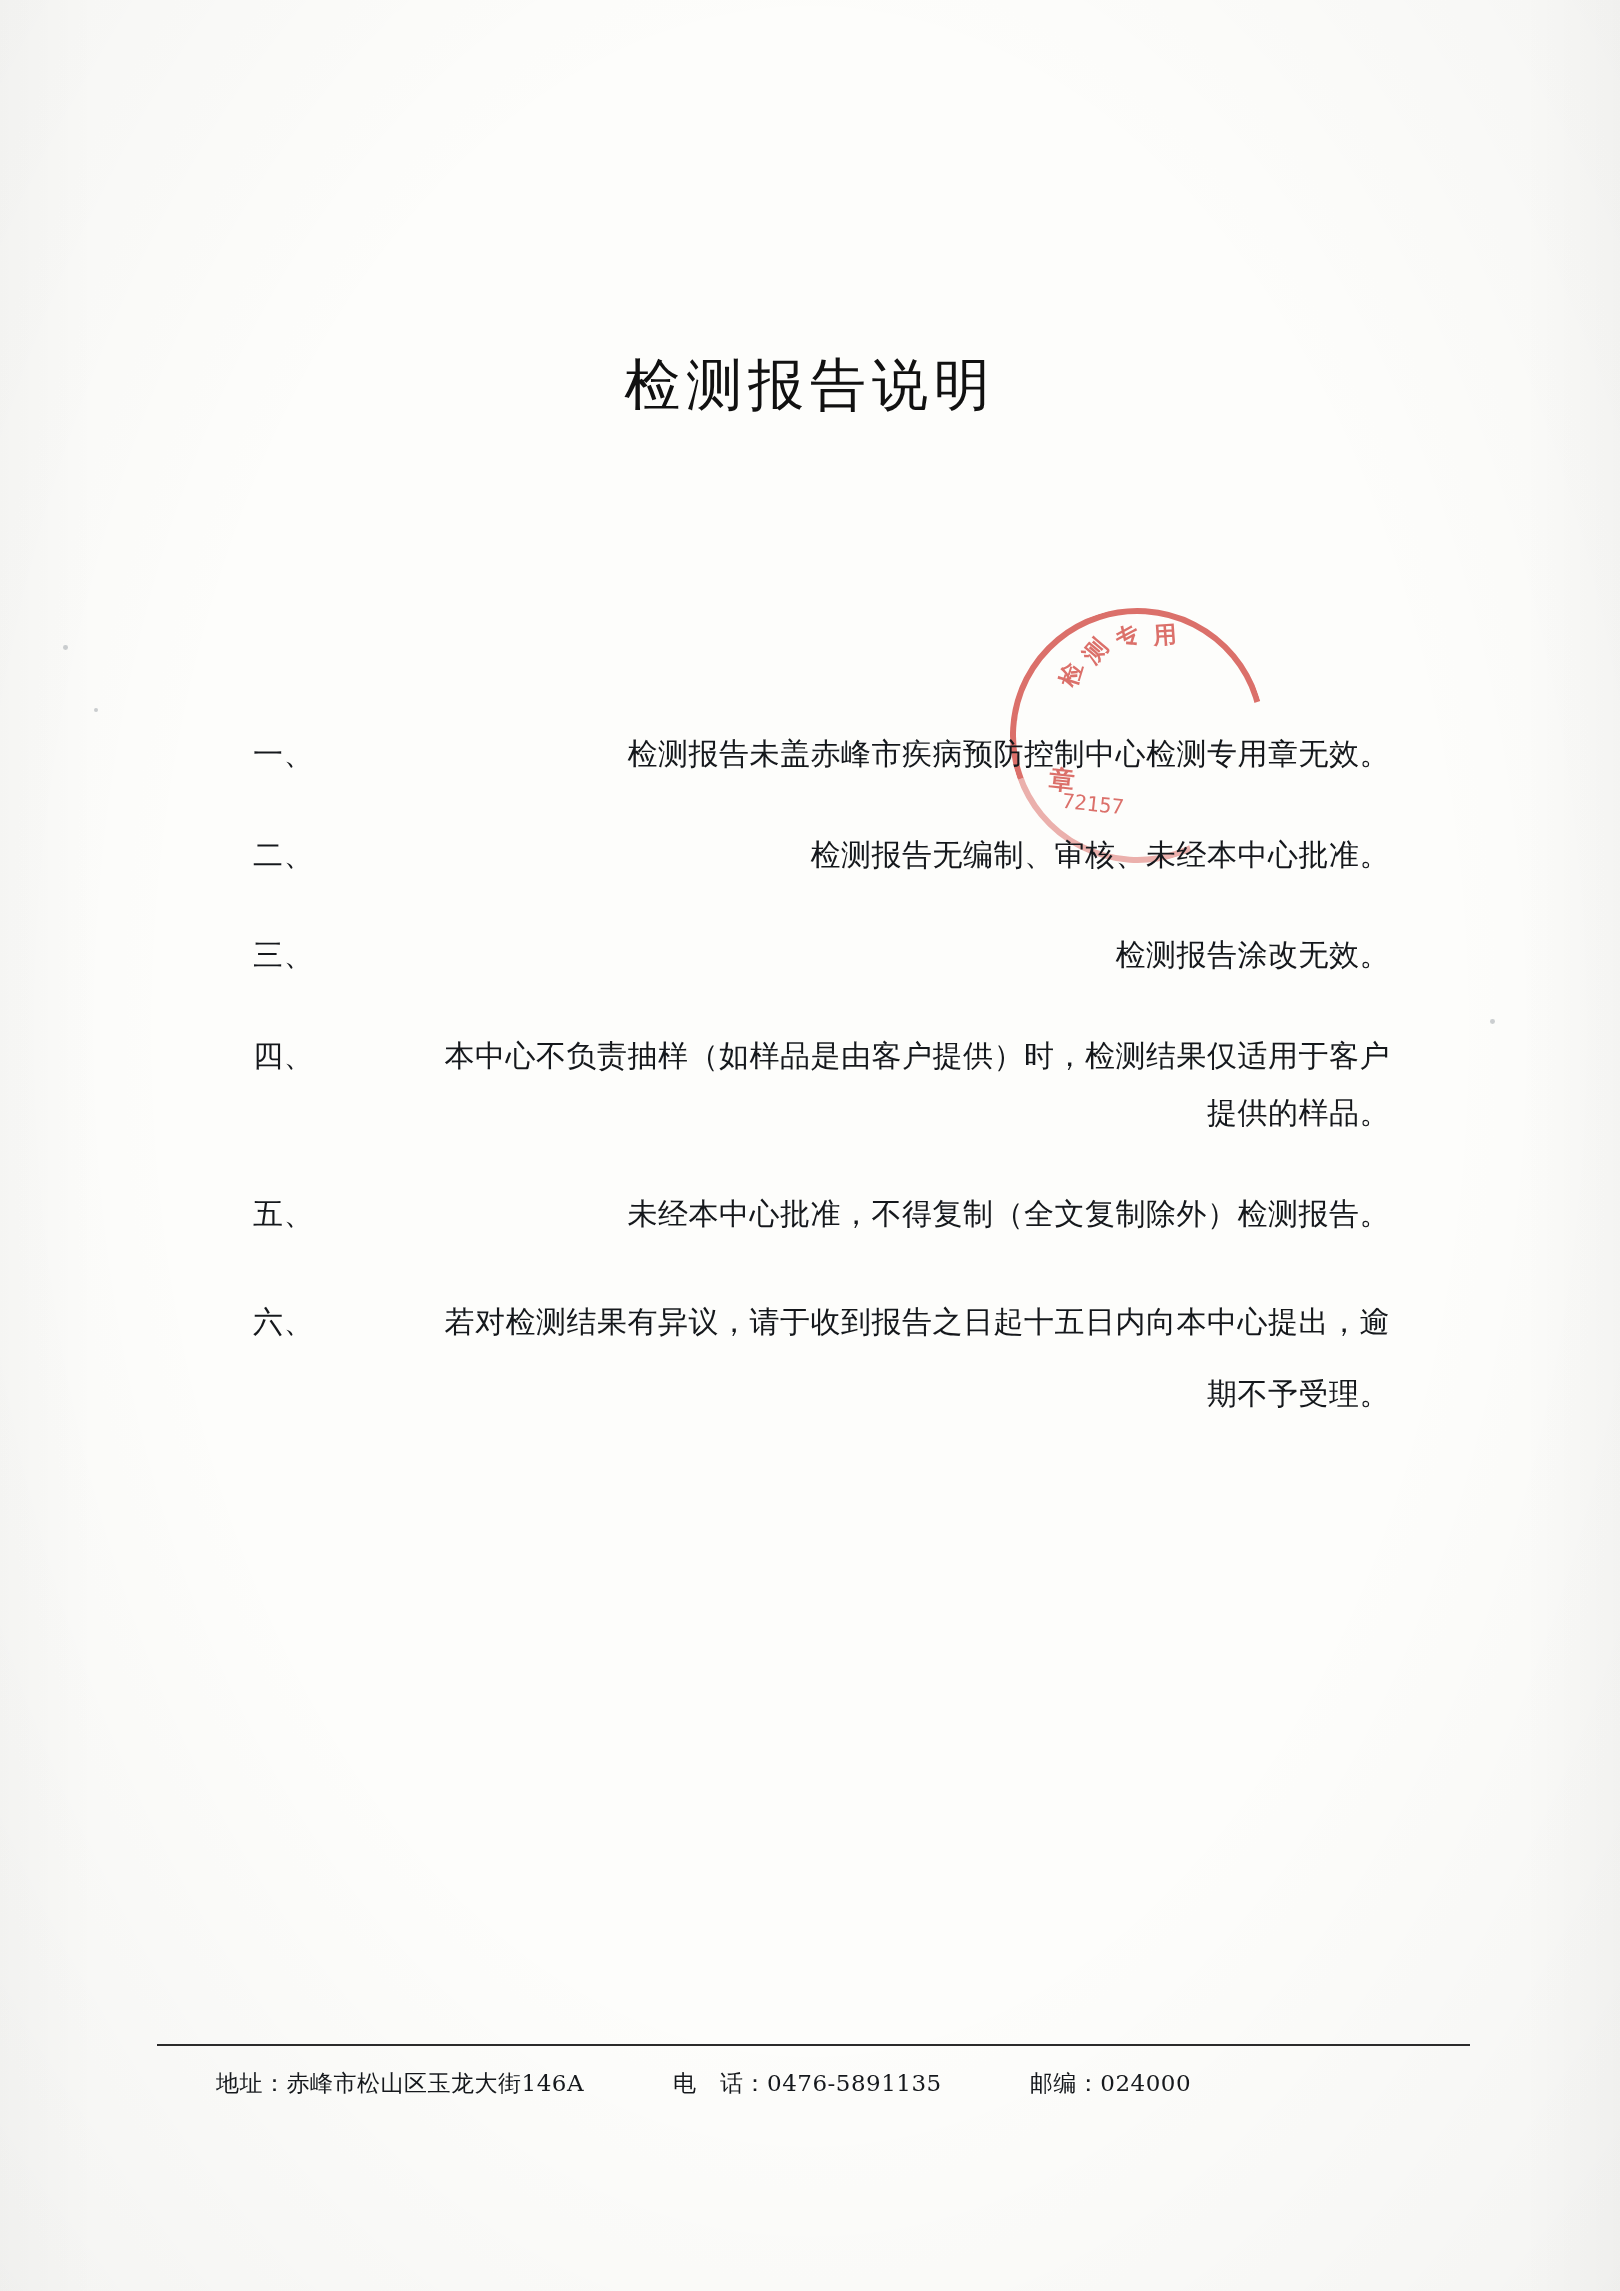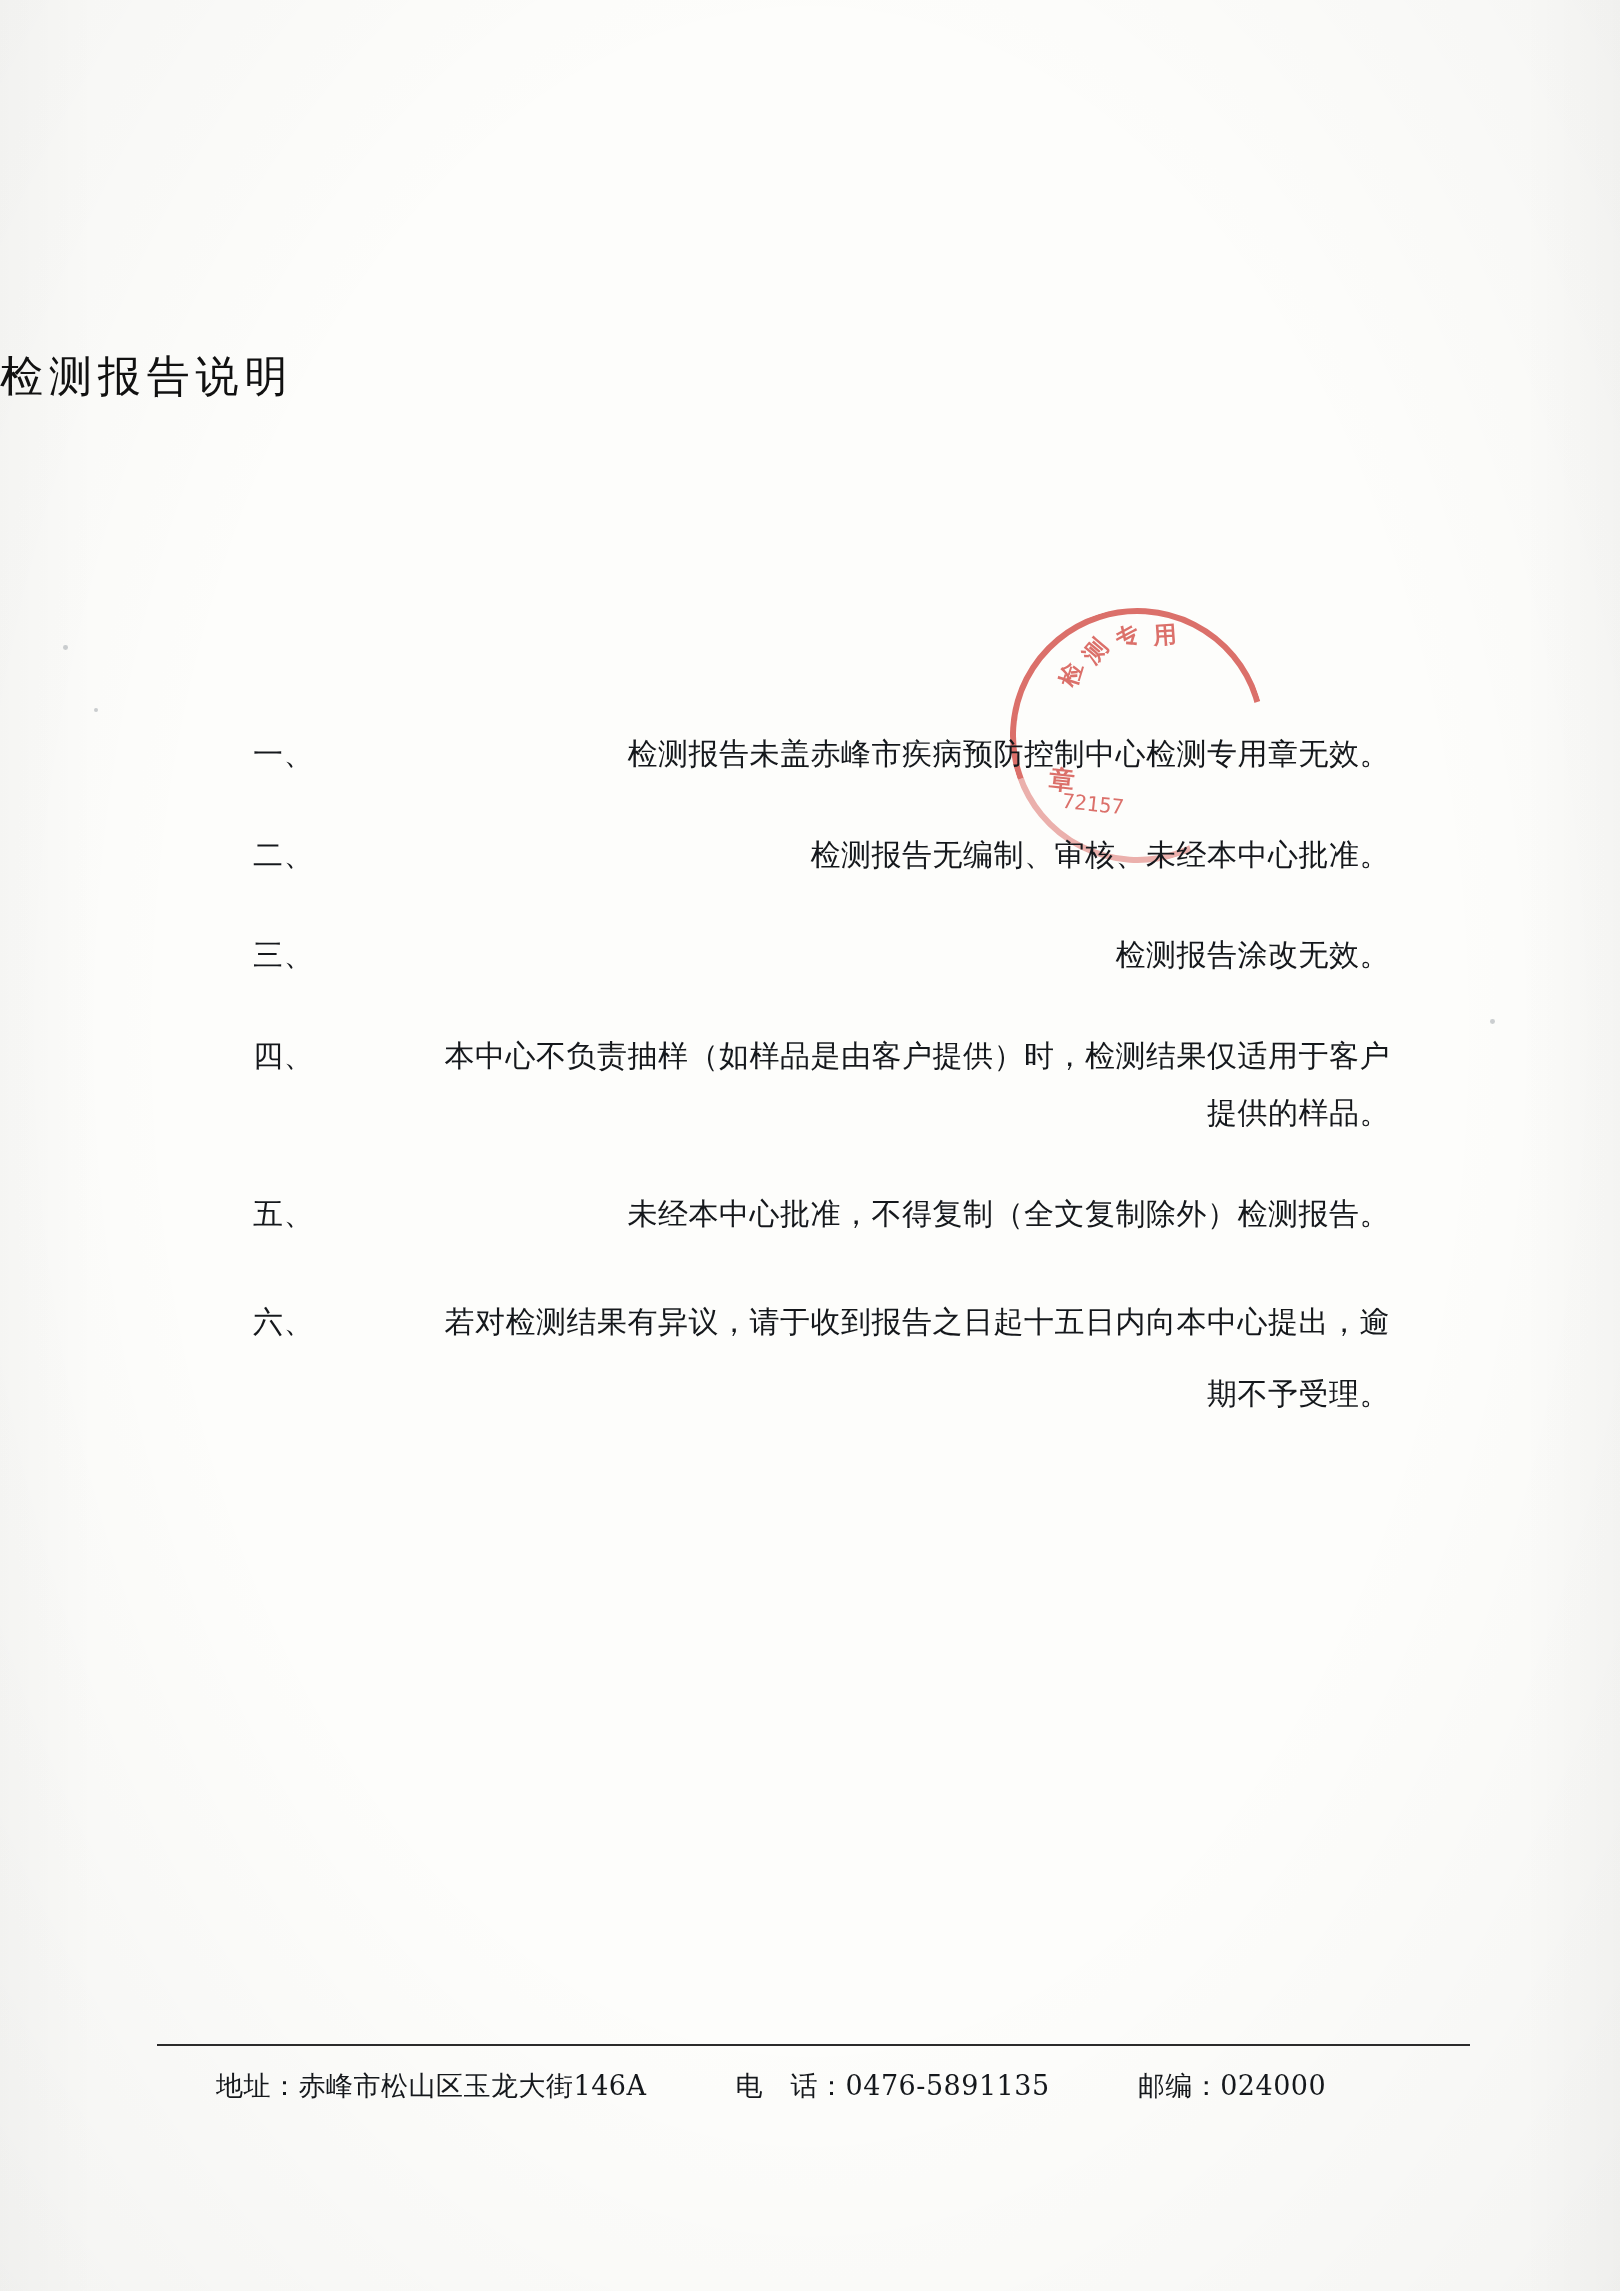--- a/index.html
+++ b/index.html
@@ -24,23 +24,23 @@
     background:
       radial-gradient(ellipse at 50% 45%, rgba(255,255,255,0) 55%, rgba(0,0,0,0.035) 100%),
       linear-gradient(90deg, rgba(0,0,0,0.02) 0%, rgba(0,0,0,0) 6%, rgba(0,0,0,0) 94%, rgba(0,0,0,0.025) 100%);
     pointer-events: none;
   }
   .title {
     position: absolute;
     top: 348px;
     left: 0;
     width: 1620px;
-    text-align: left;
+    text-align: center;
     font-family: Liberation Sans, sans-serif;
-    font-size: 43px;
+    font-size: 56px;
     letter-spacing: 5.9px;
     color: #111111;
     font-weight: 500;
   }
   .clauses {
     position: absolute;
     top: 725px;
     left: 253px;
     width: 1137px;
   }
@@ -75,21 +75,21 @@
     background: #2b2b2b;
   }
   .footer {
     position: absolute;
     left: 157px;
     top: 2068px;
     width: 1313px;
     display: flex;
     align-items: baseline;
     font-family: "DejaVu Serif", "Liberation Serif", serif;
-    font-size: 27px;
+    font-size: 23px;
     color: #15181c;
     letter-spacing: 0.5px;
   }
   .footer .addr { margin-left: 59px; }
   .footer .tel { margin-left: 89px; }
   .footer .zip { margin-left: 88px; }
 
   
   .seal {
     position: absolute;

